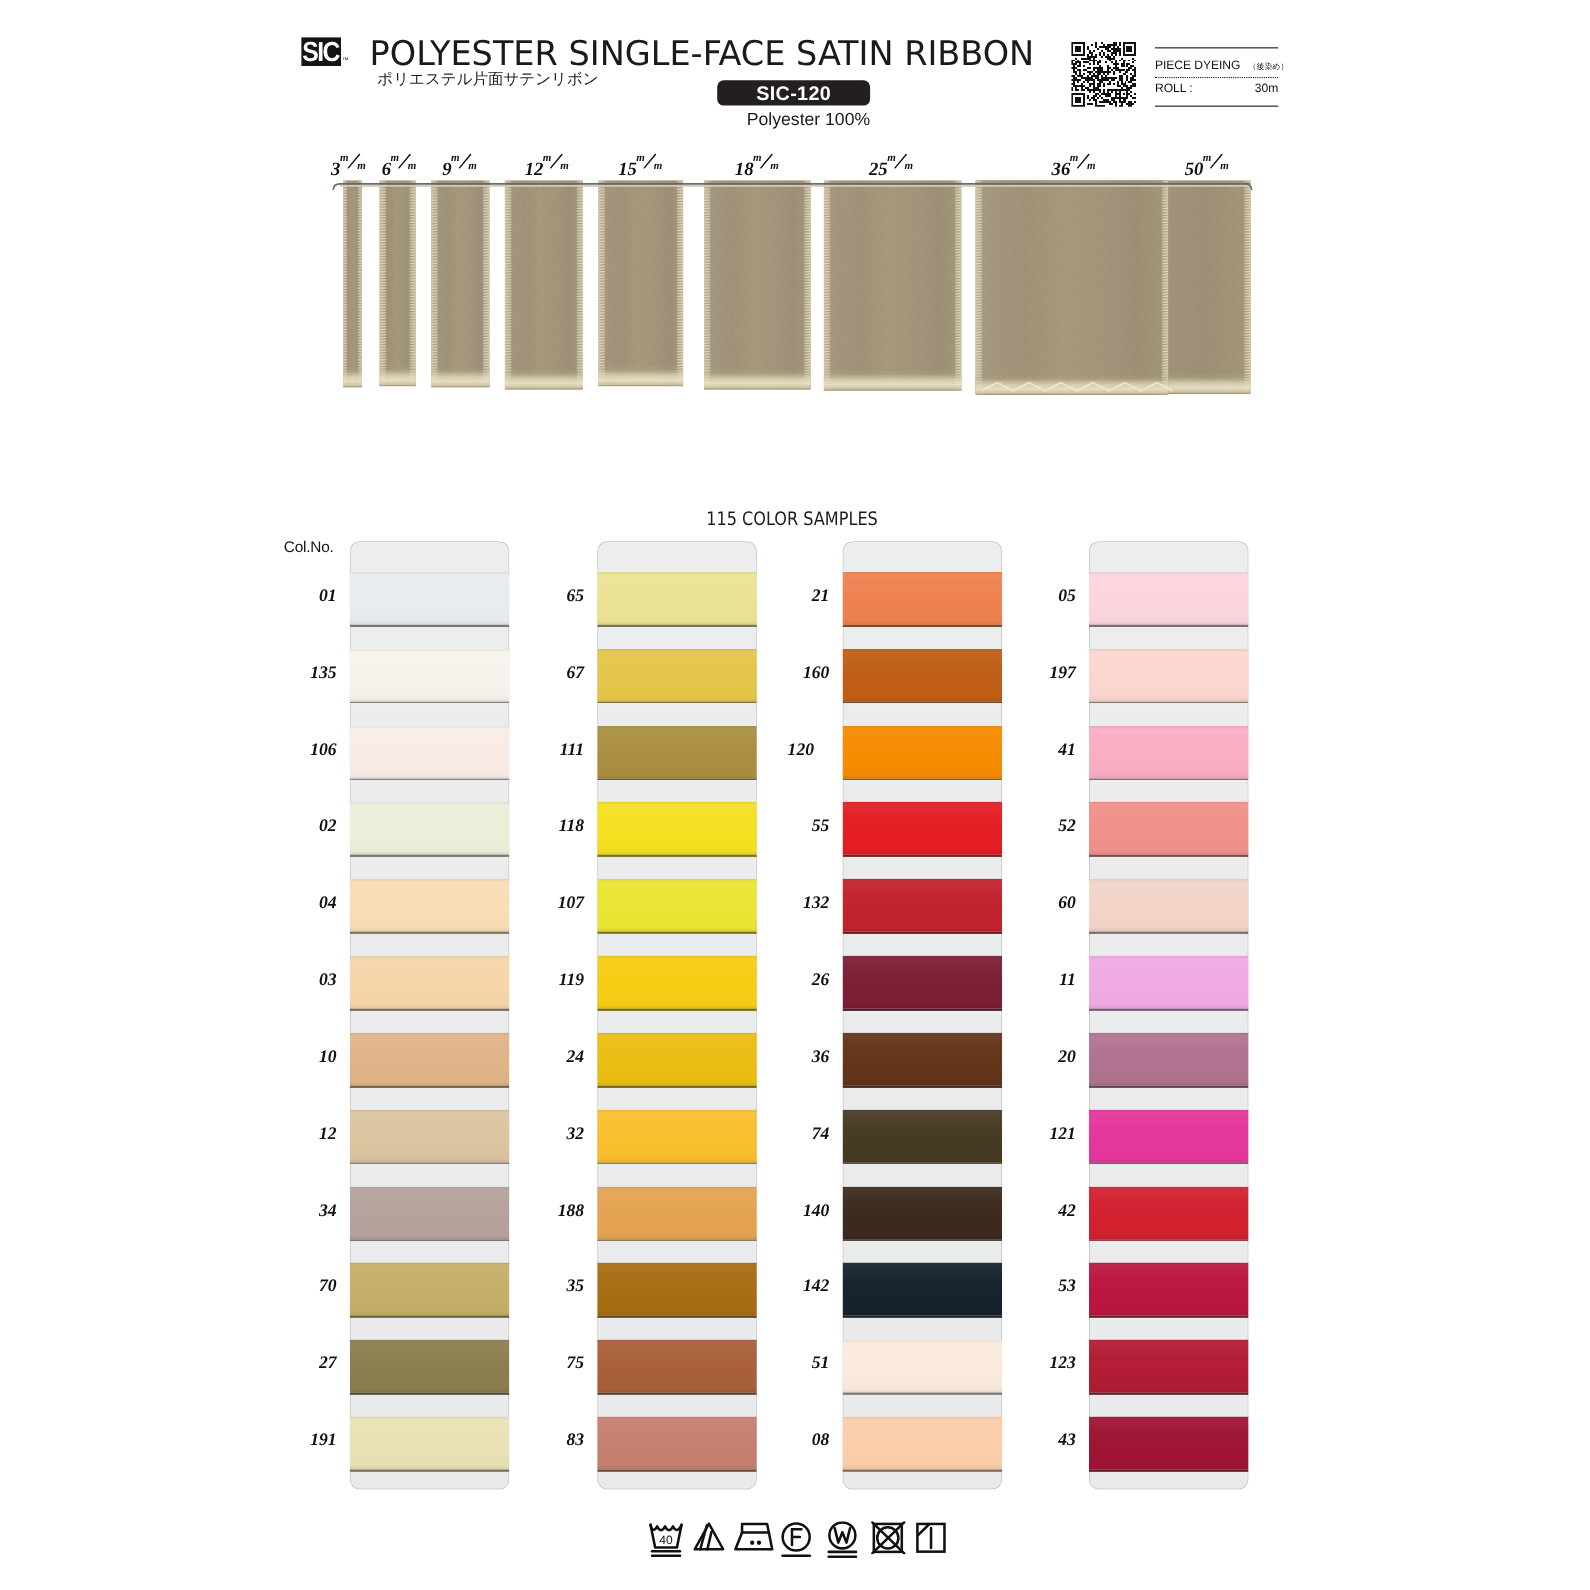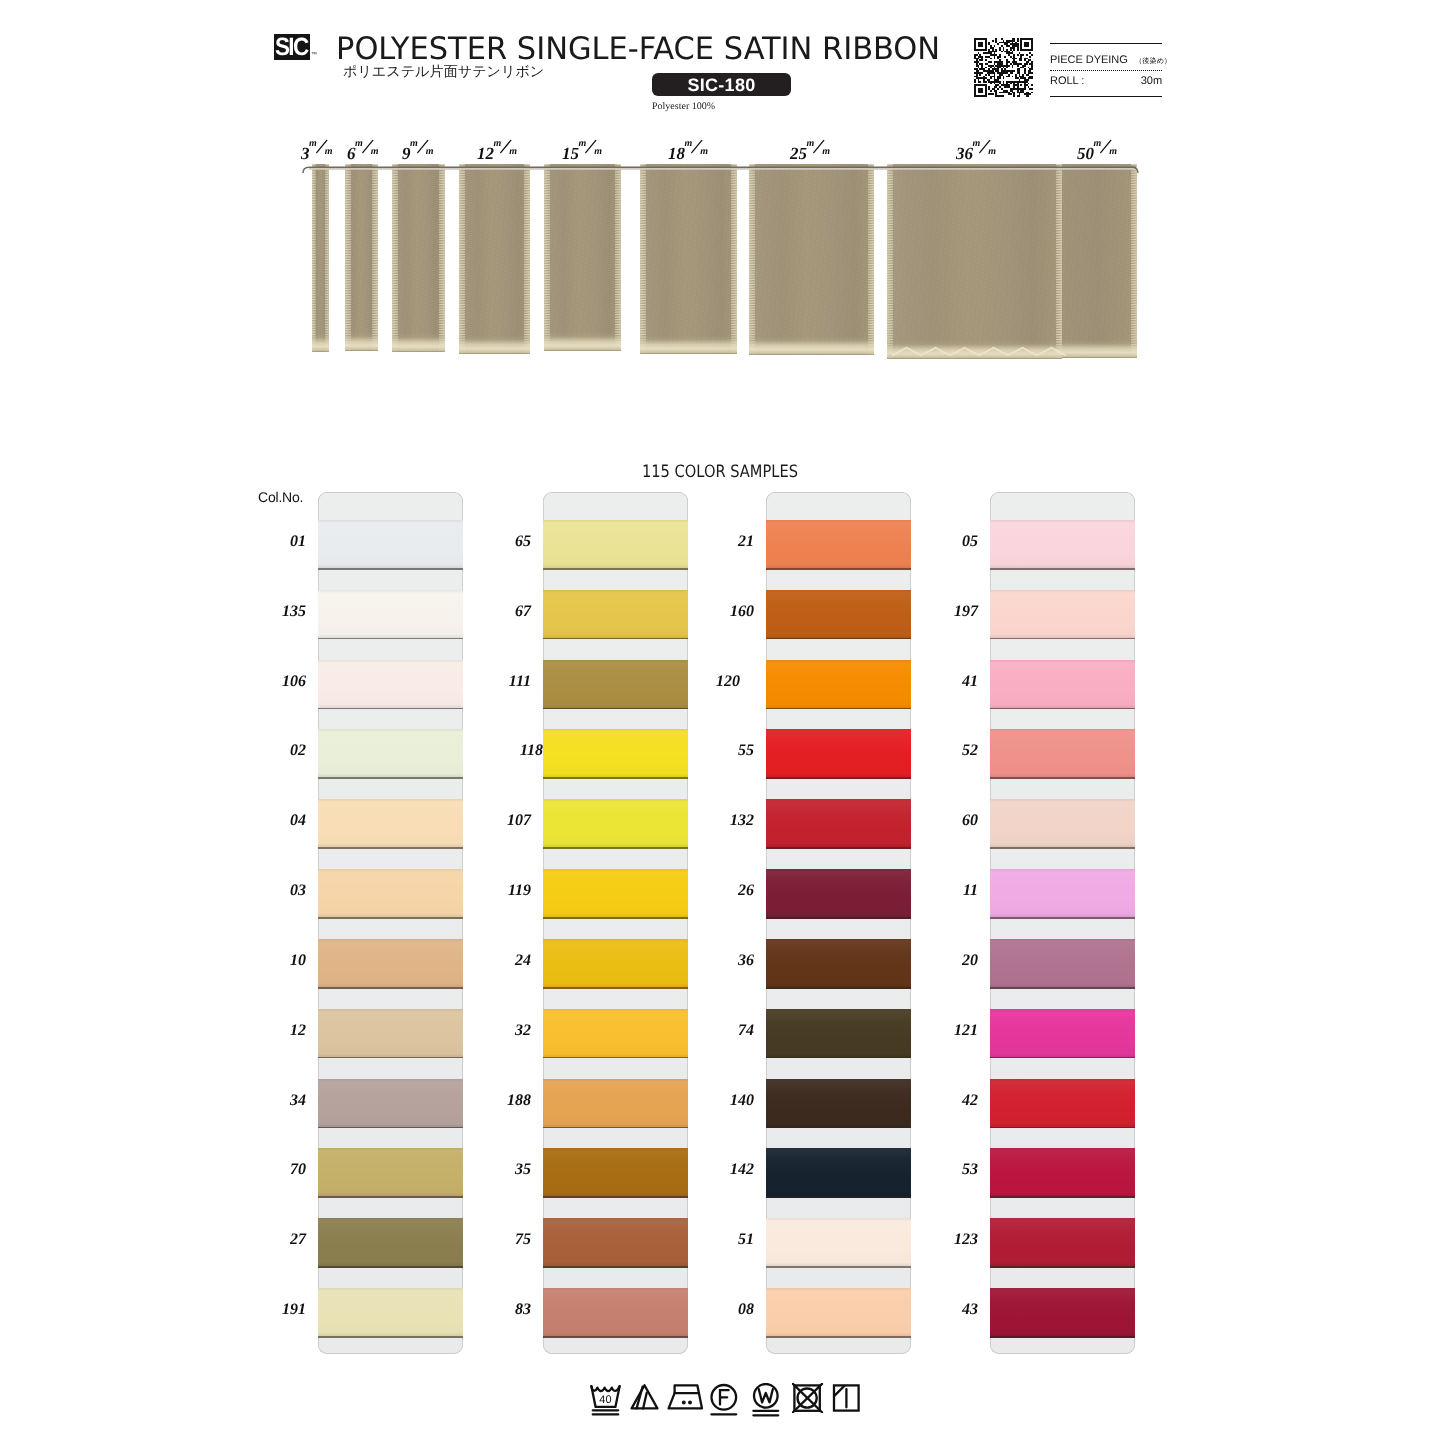--- a/index.html
+++ b/index.html
@@ -17,21 +17,21 @@
              padding-right:1px;}
   #logo-tm{left:311px;top:52px;font-size:6px;color:#222;letter-spacing:0;}
   #title{left:336px;top:31px;font-size:31px;letter-spacing:0px;
          font-family:"DejaVu Sans Condensed","DejaVu Sans",sans-serif;font-weight:400;
          color:#1a1a1a;white-space:nowrap;transform:scaleX(1.093);transform-origin:0 0;}
   #subtitle{left:343px;top:63px;font-size:14.1px;letter-spacing:0px;
             color:#1c1c1c;white-space:nowrap;font-family:"DejaVu Sans",sans-serif;}
   #badge{left:652px;top:73px;width:139px;height:23px;background:#231f20;
          border-radius:6px;display:flex;align-items:center;justify-content:center;}
   #badge span{color:#fff;font-weight:bold;font-size:18px;letter-spacing:.3px;line-height:1;}
-  #composition{left:652px;top:101px;width:139px;text-align:left;font-size:10px;color:#1a1a1a;font-family:Liberation Serif, serif;}
+  #composition{left:652px;top:101px;width:139px;text-align:right;font-size:16px;color:#1a1a1a;}
 
   #qr{left:974px;top:38px;width:59px;height:59px;}
   #infobox{left:1050px;top:42px;width:112px;height:56px;}
   #infobox .rule{position:absolute;left:0;width:112px;height:0;border-top:1.4px solid #151515;}
   #infobox .dots{position:absolute;left:0;width:112px;height:0;border-top:1.7px dotted #151515;}
   #inforow1{position:absolute;left:0;top:49px;white-space:nowrap;}
   #inforow1 .main{font-size:11px;color:#151515;letter-spacing:-.05px;line-height:1;}
   #inforow1 .ja{font-size:7.2px;color:#151515;margin-left:3px;line-height:1;
                 font-family:"DejaVu Sans",sans-serif;}
   #inforow2{position:absolute;left:0;top:74px;width:112px;display:flex;
@@ -69,21 +69,21 @@
 </head>
 <body>
 
 <div class="abs" id="logo">
     <span>SIC</span>
   </div>
 <div class="abs" id="logo-tm">™</div>
 <div class="abs" id="title">POLYESTER SINGLE-FACE SATIN RIBBON</div>
 <div class="abs" id="subtitle">ポリエステル片面サテンリボン</div>
 <div class="abs" id="badge">
-    <span>SIC-180</span>
+    <span>SIC-120</span>
   </div>
 <div class="abs" id="composition">Polyester 100%</div>
 
 <div class="abs" id="qr"><svg width="59" height="59" viewBox="0 0 33 33" shape-rendering="crispEdges">
       <rect width="33" height="33" fill="#fff"></rect>
       <rect x="0" y="0" width="1" height="1" fill="#111"></rect>
       <rect x="1" y="0" width="1" height="1" fill="#111"></rect>
       <rect x="2" y="0" width="1" height="1" fill="#111"></rect>
       <rect x="3" y="0" width="1" height="1" fill="#111"></rect>
       <rect x="4" y="0" width="1" height="1" fill="#111"></rect>
@@ -2286,21 +2286,21 @@
       <div class="swatch" style="top: 656.38px; height: 48px; background: linear-gradient(rgba(255, 255, 255, 0.07) 0%, rgba(255, 255, 255, 0.02) 30%, rgba(0, 0, 0, 0) 62%, rgba(0, 0, 0, 0.02) 100%), linear-gradient(rgb(183, 163, 97) 0px, rgb(197, 176, 105) 3px, rgb(197, 176, 105) calc(100% - 3.5px), rgb(183, 163, 97) 100%);"></div>
       <div class="abs" style="left: 0px; width: 145px; height: 1.6px; top: 704.38px; background: rgb(105, 94, 62);"></div>
       <div class="swatch" style="top: 726.2px; height: 48px; background: linear-gradient(rgba(255, 255, 255, 0.07) 0%, rgba(255, 255, 255, 0.02) 30%, rgba(0, 0, 0, 0) 62%, rgba(0, 0, 0, 0.02) 100%), linear-gradient(rgb(129, 117, 72) 0px, rgb(139, 126, 78) 3px, rgb(139, 126, 78) calc(100% - 3.5px), rgb(129, 117, 72) 100%);"></div>
       <div class="abs" style="left: 0px; width: 145px; height: 1.6px; top: 774.2px; background: rgb(80, 73, 51);"></div>
       <div class="swatch" style="top: 796.02px; height: 48px; background: linear-gradient(rgba(255, 255, 255, 0.07) 0%, rgba(255, 255, 255, 0.02) 30%, rgba(0, 0, 0, 0) 62%, rgba(0, 0, 0, 0.02) 100%), linear-gradient(rgb(216, 210, 168) 0px, rgb(233, 226, 181) 3px, rgb(233, 226, 181) calc(100% - 3.5px), rgb(216, 210, 168) 100%);"></div>
       <div class="abs" style="left: 0px; width: 145px; height: 1.6px; top: 844.02px; background: rgb(120, 115, 94);"></div>
     </div>
     <div class="sno" style="left: 479px; width: 52px; top: 533px;">65</div>
     <div class="sno" style="left: 479px; width: 52px; top: 602.82px;">67</div>
     <div class="sno" style="left: 479px; width: 52px; top: 672.64px;">111</div>
-    <div class="sno" style="left: 491px; width: 52px; top: 742.46px;">118</div>
+    <div class="sno" style="left: 479px; width: 52px; top: 742.46px;">118</div>
     <div class="sno" style="left: 479px; width: 52px; top: 812.28px;">107</div>
     <div class="sno" style="left: 479px; width: 52px; top: 882.1px;">119</div>
     <div class="sno" style="left: 479px; width: 52px; top: 951.92px;">24</div>
     <div class="sno" style="left: 479px; width: 52px; top: 1021.74px;">32</div>
     <div class="sno" style="left: 479px; width: 52px; top: 1091.56px;">188</div>
     <div class="sno" style="left: 479px; width: 52px; top: 1161.38px;">35</div>
     <div class="sno" style="left: 479px; width: 52px; top: 1231.2px;">75</div>
     <div class="sno" style="left: 479px; width: 52px; top: 1301.02px;">83</div>
     <div class="card" style="left: 543px; top: 492px; background: linear-gradient(rgb(236, 237, 237) 0%, rgb(233, 234, 235) 100%); box-shadow: rgba(150, 143, 136, 0.45) 0px 0px 0px 0.7px inset;">
       <div class="swatch" style="top: 28px; height: 48px; background: linear-gradient(rgba(255, 255, 255, 0.07) 0%, rgba(255, 255, 255, 0.02) 30%, rgba(0, 0, 0, 0) 62%, rgba(0, 0, 0, 0.02) 100%), linear-gradient(rgb(218, 211, 137) 0px, rgb(235, 227, 148) 3px, rgb(235, 227, 148) calc(100% - 3.5px), rgb(218, 211, 137) 100%);"></div>

